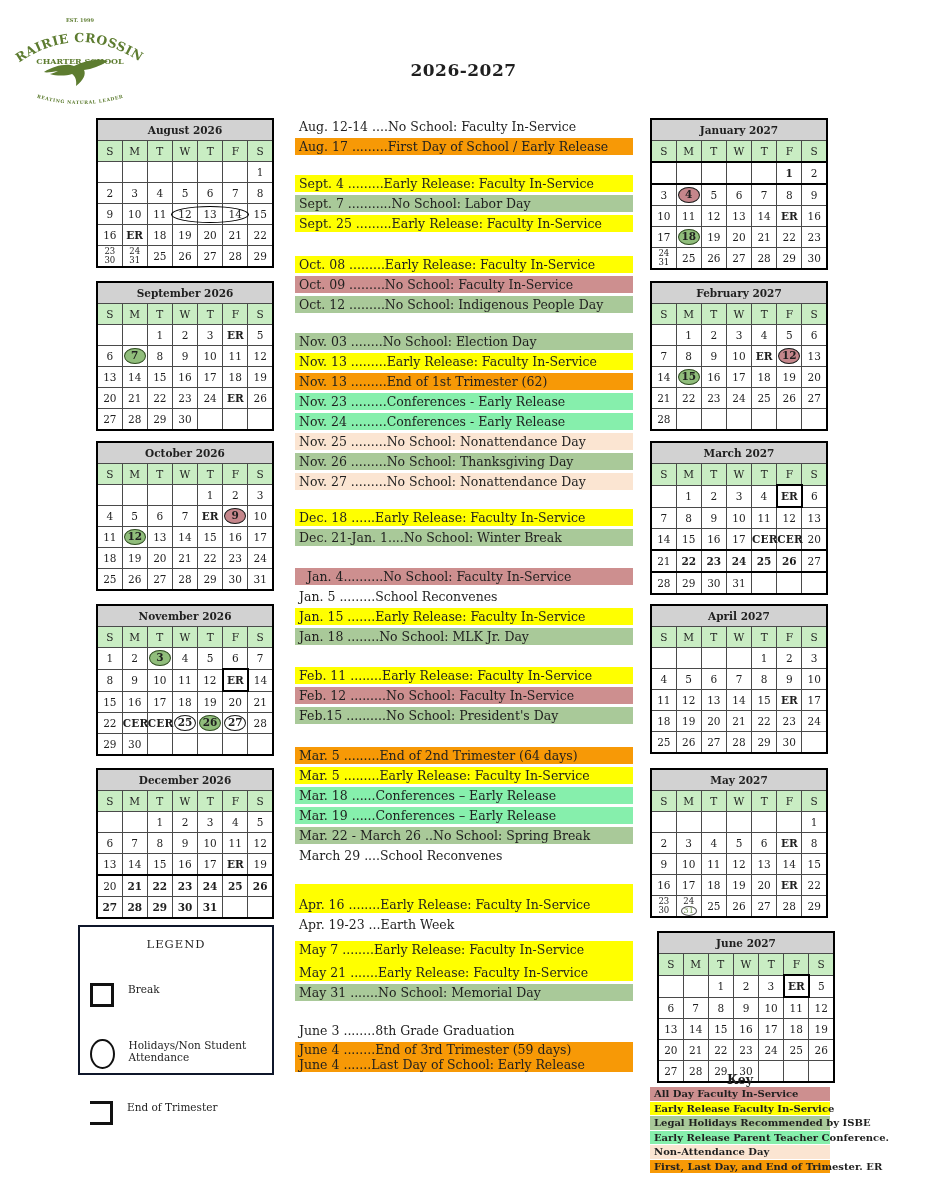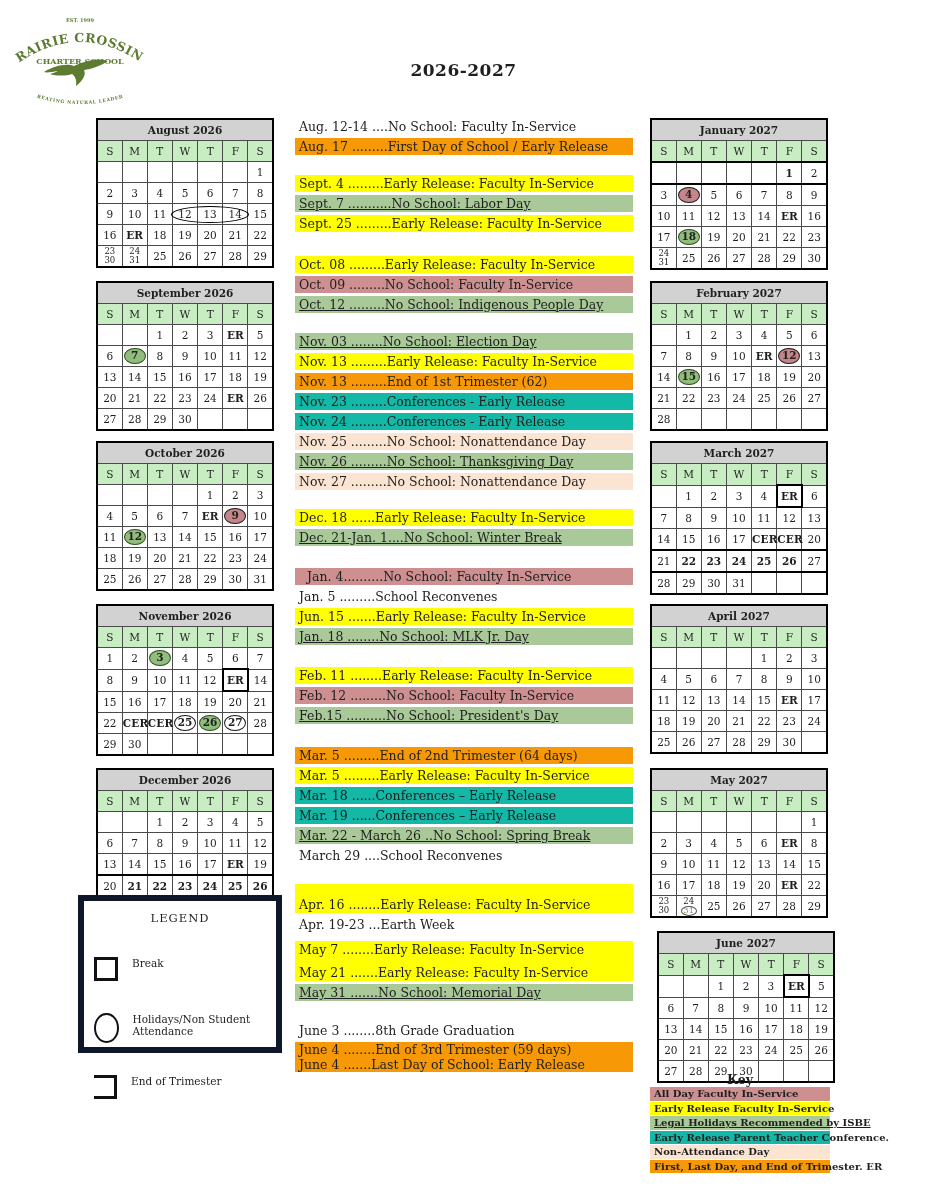--- a/index.html
+++ b/index.html
@@ -19,23 +19,23 @@
   table.cal{border-collapse:collapse;table-layout:fixed;width:178px;border:2px solid #000;}
   table.cal td{border:1px solid #4a4a4a;text-align:center;padding:0;height:20px;
                font-size:10.5px;overflow:visible;}
   td.cal-title{background:#d2d2d2;font-weight:bold;font-size:12.5px;height:21px;}
   td.dh{background:#c9edc3;height:18px;font-size:11px;}
   td.day{background:#fff;}
   .bg-wk{background:#f9e6c8;}
   .bg-pink2{background:#f6dbd0;}
   .bg-yellow{background:#ffff00;}
   .bg-orange{background:#f79906;}
-  .bg-green{background:#a9c999;text-decoration:underline;}
+  .bg-green{background:#a9c999;}
   .bg-breakgreen{background:#9fc68c;}
-  .bg-blue{background:#14b8a6;}
+  .bg-blue{background:#86efac;}
   .bg-pink{background:#cd8f8f;}
   .bg-nonatt{background:#fbe5d2;}
   .bold{font-weight:bold;}
   .er{font-weight:bold;font-size:10.5px;}
   .cer{font-weight:bold;font-size:8.5px;letter-spacing:.2px;}
   .thickb{border:2.5px solid #000 !important;}
   .bx-t{border-top:2.5px solid #000 !important;}
   .bx-b{border-bottom:2.5px solid #000 !important;}
   .bx-l{border-left:2.5px solid #000 !important;}
   .bx-r{border-right:2.5px solid #000 !important;}
@@ -47,22 +47,22 @@
   .oval3{position:absolute;left:-2px;top:2px;width:76px;height:15px;
          border:1.5px solid #000;border-radius:50%;z-index:2;pointer-events:none;}
   .dd{display:block;font-size:8.5px;line-height:9px;}
   .dd-circ{display:inline-block;border:1px solid #555;border-radius:50%;
            padding:0 2px;color:#7a9a5a;font-size:8px;line-height:8px;}
   
   #events{position:absolute;left:295px;top:118px;width:338px;}
   .evt{font-size:12.5px;height:17px;line-height:17px;margin-bottom:3px;
        padding-left:4px;white-space:nowrap;box-sizing:border-box;}
   
-  .legend{position:absolute;left:78px;top:895px;width:192px;height:146px;
-          border:6px solid #0f172a;background:#fff;}
+  .legend{position:absolute;left:78px;top:925px;width:192px;height:146px;
+          border:2px solid #0f172a;background:#fff;}
   .legend-title{text-align:center;font-size:11.5px;letter-spacing:1px;margin-top:10px;}
   .legend-row{display:flex;align-items:flex-start;margin:32px 0 0 10px;}
   .legend-label{font-size:10.5px;margin-left:14px;}
   .ico-square{width:18px;height:18px;border:3px solid #111;}
   .ico-circle{width:26px;height:26px;border:2px solid #111;border-radius:50%;}
   .ico-bracket{width:20px;height:18px;border:3px solid #111;border-left:none;}
   
   #key{position:absolute;left:650px;top:1072px;width:180px;}
   .key-title{text-align:center;font-weight:bold;font-size:12.5px;height:15px;line-height:15px;}
   .key-item{font-size:10px;font-weight:bold;height:13.5px;line-height:13.5px;
@@ -817,21 +817,21 @@
       <div class="evt bg-orange">Nov. 13 .........End of 1st Trimester (62)</div>
       <div class="evt bg-blue">Nov. 23 .........Conferences - Early Release</div>
       <div class="evt bg-blue">Nov. 24 .........Conferences - Early Release</div>
       <div class="evt bg-nonatt">Nov. 25 .........No School: Nonattendance Day</div>
       <div class="evt bg-green">Nov. 26 .........No School: Thanksgiving Day</div>
       <div class="evt bg-nonatt">Nov. 27 .........No School: Nonattendance Day</div>
       <div class="evt bg-yellow" style="margin-top: 19px;">Dec. 18  ......Early Release: Faculty In-Service</div>
       <div class="evt bg-green">Dec. 21-Jan. 1....No School: Winter Break</div>
       <div class="evt bg-pink" style="margin-top: 22px; padding-left: 12px;">Jan. 4..........No School: Faculty In-Service</div>
       <div class="evt">Jan. 5 .........School Reconvenes</div>
-      <div class="evt bg-yellow">Jun. 15 .......Early Release: Faculty In-Service</div>
+      <div class="evt bg-yellow">Jan. 15 .......Early Release: Faculty In-Service</div>
       <div class="evt bg-green">Jan. 18 ........No School: MLK Jr. Day</div>
       <div class="evt bg-yellow" style="margin-top: 22px;">Feb.  11 ........Early Release: Faculty In-Service</div>
       <div class="evt bg-pink">Feb. 12 .........No School: Faculty In-Service</div>
       <div class="evt bg-green">Feb.15 ..........No School: President's Day</div>
       <div class="evt bg-orange" style="margin-top: 23px;">Mar. 5 .........End of 2nd Trimester (64 days)</div>
       <div class="evt bg-yellow">Mar. 5 .........Early Release: Faculty In-Service</div>
       <div class="evt bg-blue">Mar. 18 ......Conferences – Early Release</div>
       <div class="evt bg-blue">Mar.  19 ......Conferences – Early Release</div>
       <div class="evt bg-green">Mar. 22 - March 26 ..No School: Spring Break</div>
       <div class="evt">March 29 ....School Reconvenes</div>

